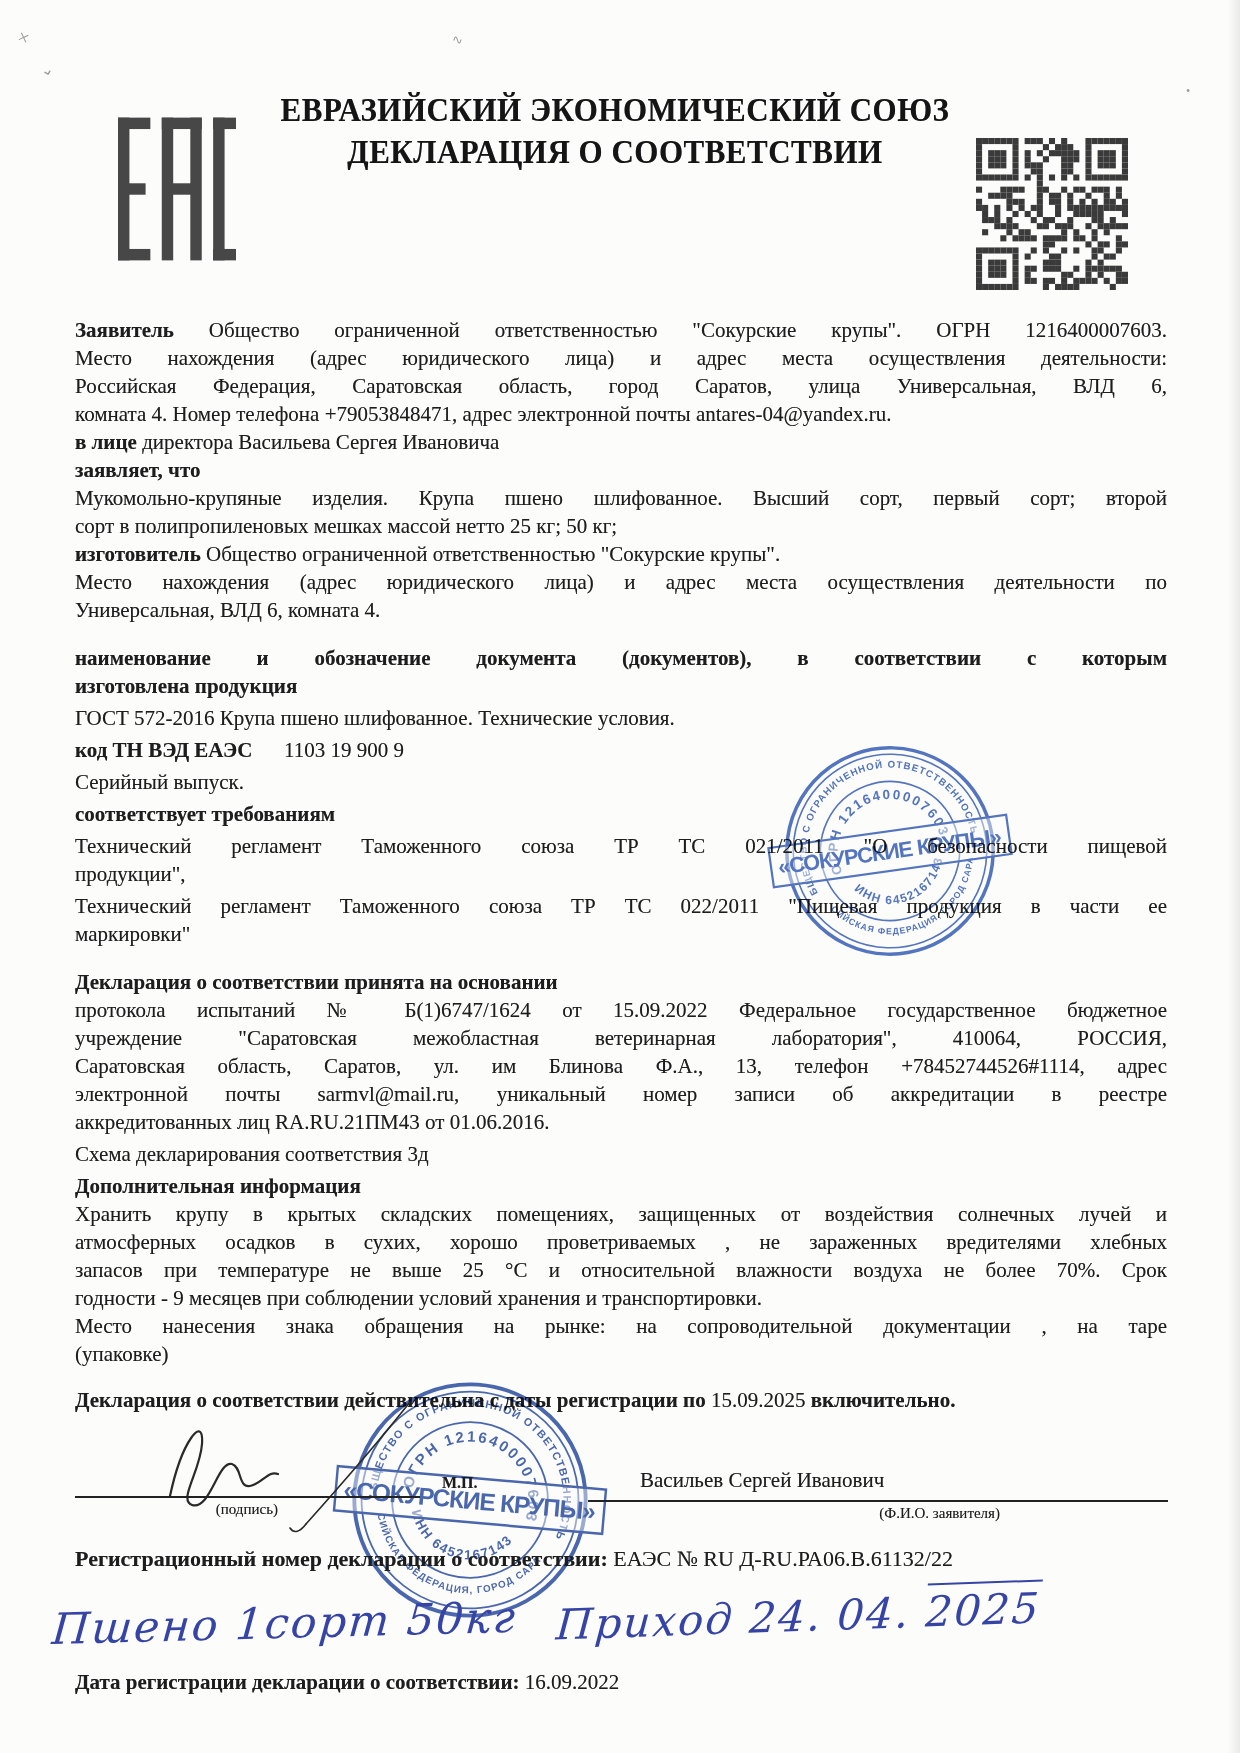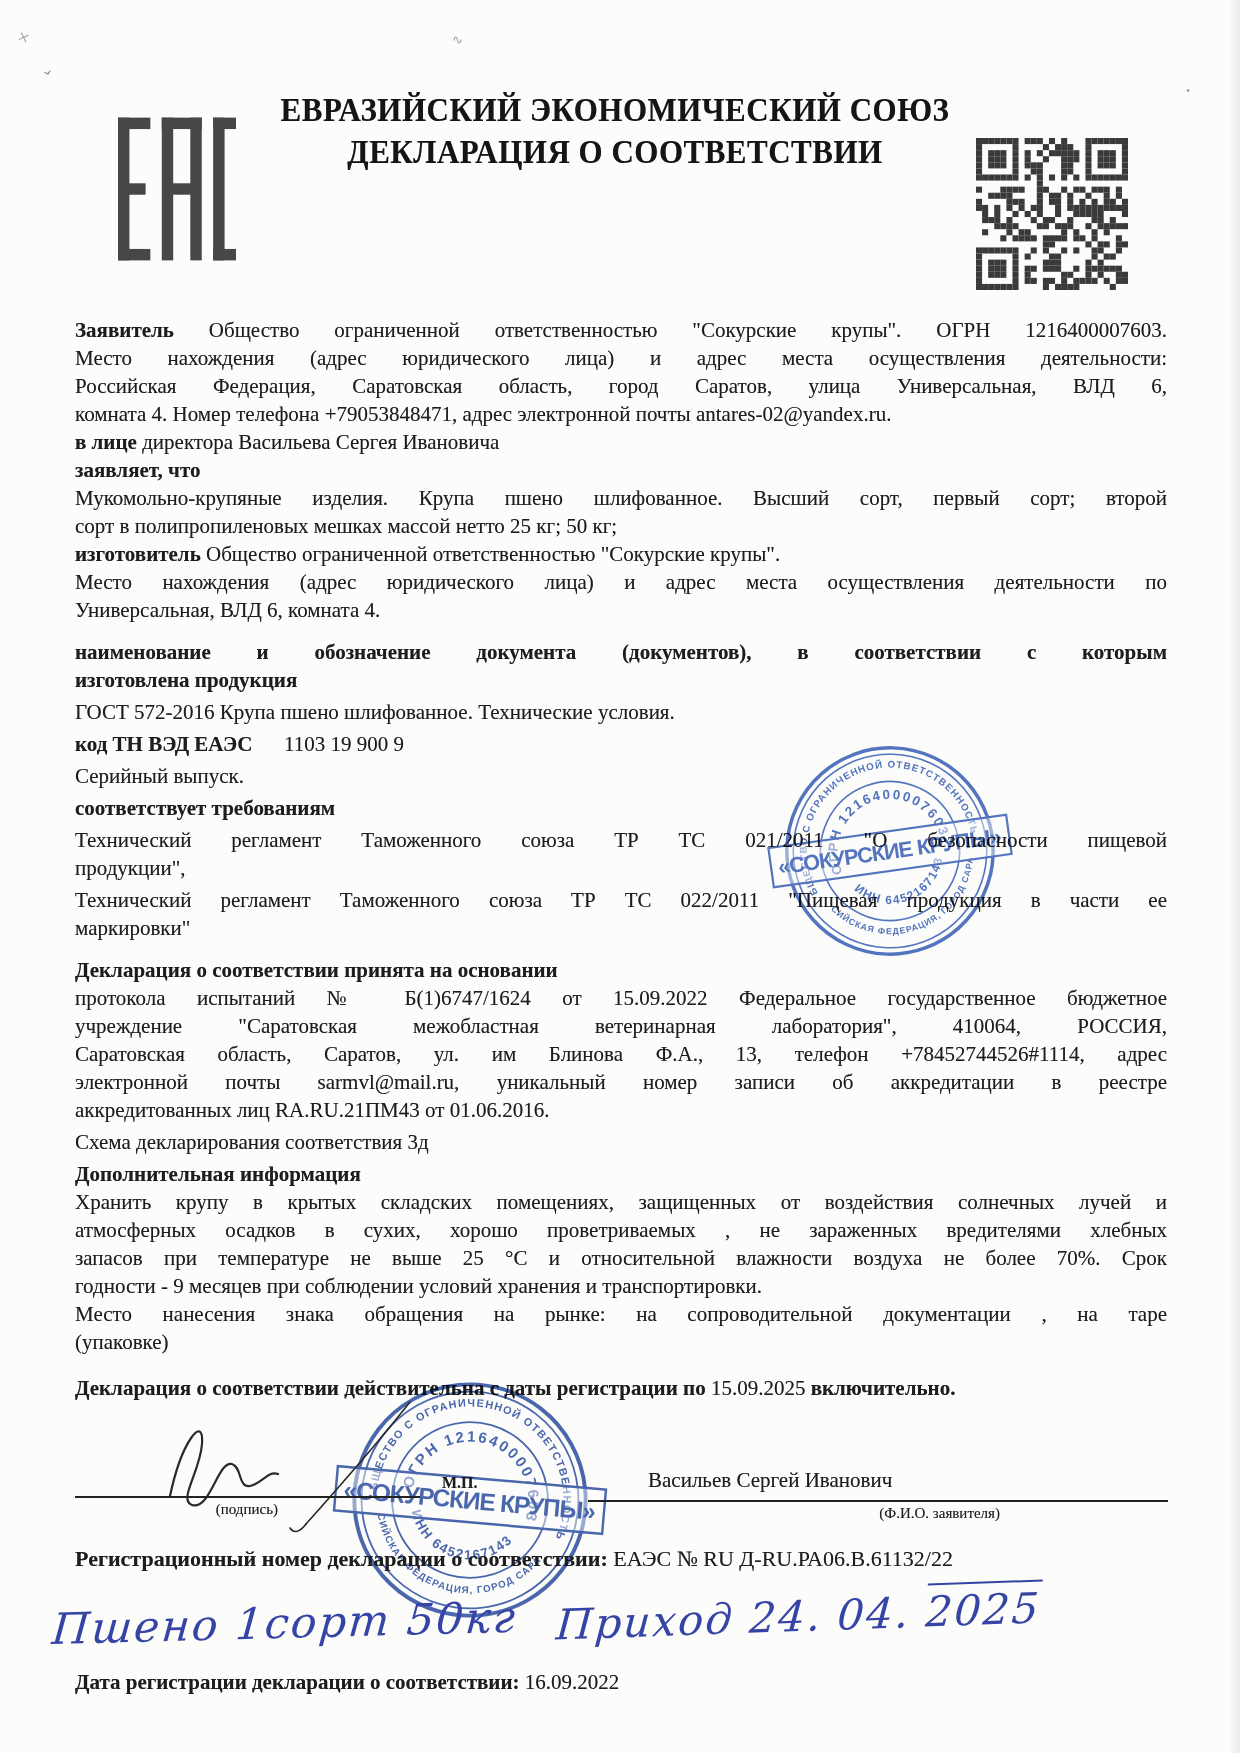--- a/index.html
+++ b/index.html
@@ -13,41 +13,41 @@
                transform:scaleY(1.06);color:#151515;}
   .eac-logo{position:absolute;left:118px;top:114px;width:118px;height:150px;}
   .qr{position:absolute;left:976px;top:138px;width:152px;height:152px;}
 
   
   .body-text{position:absolute;left:75px;top:316px;width:1092px;
              font-size:21px;line-height:28px;}
   .line{min-height:28px;}
   .line.just{text-align:justify;text-align-last:justify;}
   .b{font-weight:bold;}
-  .g1{margin-top:4px;} .g2{margin-top:14px;} .g4{margin-top:18px;}
+  .g1{margin-top:4px;} .g2{margin-top:20px;} .g4{margin-top:18px;}
 
   
   .stamp{position:absolute;mix-blend-mode:multiply;opacity:.88;}
   .stamp1{left:766px;top:727px;width:248px;height:248px;color:#3c62ba;}
   .stamp2{left:331px;top:1361px;width:278px;height:278px;color:#3b5bab;opacity:.92;}
   .stamp text{fill:currentColor;font-family:"Liberation Sans",sans-serif;}
   .stamp circle{fill:none;stroke:currentColor;}
   .t-outer{font-size:9.8px;letter-spacing:1.1px;font-weight:bold;}
   .t-outer-b{font-size:8.8px;letter-spacing:1px;font-weight:bold;}
   .t-ogrn{font-size:13.5px;letter-spacing:2px;font-weight:bold;}
   .t-inn{font-size:12px;letter-spacing:1.5px;font-weight:bold;}
   .t-banner{font-size:22px;font-weight:bold;letter-spacing:.5px;}
   .banner-rect{fill:rgba(255,255,255,.45);stroke:currentColor;stroke-width:2.2;}
 
   
   .sig-svg{position:absolute;left:148px;top:1398px;width:280px;height:140px;}
   .sign-line{position:absolute;left:75px;top:1496px;width:345px;border-bottom:2px solid #222;}
   .sign-label{position:absolute;left:148px;top:1501px;width:130px;text-align:right;font-size:15px;}
   .mp{position:absolute;left:442px;top:1474px;font-size:16px;font-weight:bold;z-index:5;}
-  .fio{position:absolute;left:640px;top:1468px;font-size:21px;margin-left:8px;}
+  .fio{position:absolute;left:640px;top:1468px;font-size:21px;}
   .fio-line{position:absolute;left:588px;top:1500px;width:580px;border-bottom:2px solid #222;}
   .fio-label{position:absolute;left:740px;top:1505px;width:260px;text-align:right;font-size:15px;}
 
   
   .reg1{position:absolute;left:75px;top:1546px;font-size:22px;}
   .reg2{position:absolute;left:75px;top:1670px;font-size:21px;}
   .reg1 .lbl,.reg2 .lbl{font-weight:bold;}
 
   
   .hw{position:absolute;font-style:italic;color:#3644a6;
@@ -407,21 +407,21 @@
         <rect x="84" y="144" width="6" height="6" fill="#3a3a3a"></rect>
         <rect x="90" y="144" width="6" height="6" fill="#3a3a3a"></rect>
         <rect x="96" y="144" width="6" height="6" fill="#3a3a3a"></rect>
         <rect x="132" y="144" width="6" height="6" fill="#3a3a3a"></rect>
       </svg></div>
 
   <div class="body-text soft">
       <div class="line just"><span class="b">Заявитель</span><span> Общество ограниченной ответственностью "Сокурские крупы". ОГРН 1216400007603.</span></div>
       <div class="line just"><span>Место нахождения (адрес юридического лица) и адрес места осуществления деятельности:</span></div>
       <div class="line just"><span>Российская Федерация, Саратовская область, город Саратов, улица Универсальная, ВЛД 6,</span></div>
-      <div class="line"><span>комната 4. Номер телефона +79053848471, адрес электронной почты antares-02@yandex.ru.</span></div>
+      <div class="line"><span>комната 4. Номер телефона +79053848471, адрес электронной почты antares-04@yandex.ru.</span></div>
       <div class="line"><span class="b">в лице</span><span> директора Васильева Сергея Ивановича</span></div>
       <div class="line"><span class="b">заявляет, что</span></div>
       <div class="line just"><span>Мукомольно-крупяные изделия. Крупа пшено шлифованное. Высший сорт, первый сорт; второй</span></div>
       <div class="line"><span>сорт в полипропиленовых мешках массой нетто 25 кг; 50 кг;</span></div>
       <div class="line"><span class="b">изготовитель</span><span> Общество ограниченной ответственностью "Сокурские крупы".</span></div>
       <div class="line just"><span>Место нахождения (адрес юридического лица) и адрес места осуществления деятельности по</span></div>
       <div class="line"><span>Универсальная, ВЛД 6, комната 4.</span></div>
       <div class="line just g2"><span class="b">наименование и обозначение документа (документов), в соответствии с которым</span></div>
       <div class="line"><span class="b">изготовлена продукция</span></div>
       <div class="line g1"><span>ГОСТ 572-2016 Крупа пшено шлифованное. Технические условия.</span></div>

